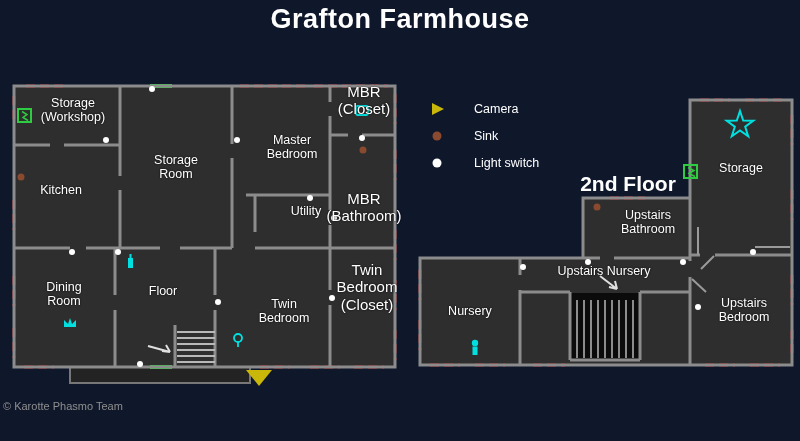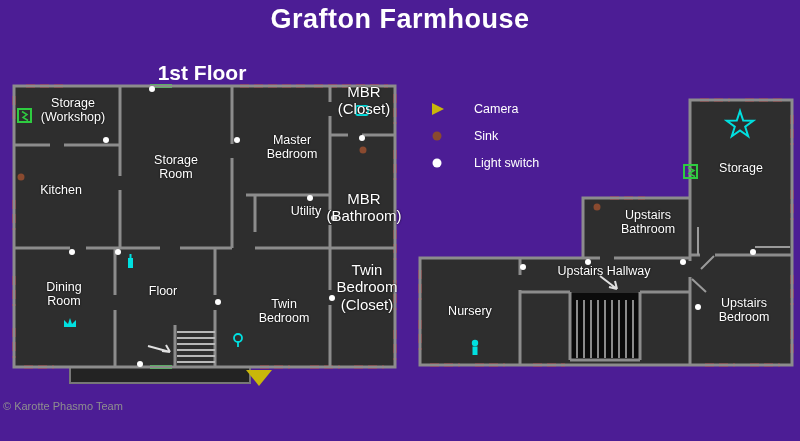--- a/index.html
+++ b/index.html
@@ -1,17 +1,17 @@
 <!DOCTYPE html>
 <html><head>
 <meta charset="utf-8">
 <style>
   html,body{margin:0;padding:0;background:#000;}
   .stage{
-    position:relative;width:800px;height:441px;background:#4c1d95;overflow:hidden;
+    position:relative;width:800px;height:441px;background:#0f172a;overflow:hidden;
     font-family:"Liberation Sans", sans-serif;color:#fff;
   }
   .page-title{
     position:absolute;left:400px;top:19px;transform:translate(-50%,-50%);
     font-size:27px;font-weight:600;letter-spacing:.5px;white-space:nowrap;
   }
   .floor-title{
     position:absolute;transform:translate(-50%,-50%);
     font-size:21px;font-weight:600;white-space:nowrap;
   }
@@ -29,21 +29,21 @@
   .credit{
     position:absolute;left:3px;top:400px;font-size:11px;color:#8f8f8f;
   }
 </style>
 </head>
 <body>
 
 <div class="stage">
 
   <div class="page-title">Grafton Farmhouse</div>
-  <div class="floor-title" style="left:202px;top:73px;">1st Floor</div>
+  <div class="floor-title" style="left:628px;top:184px;">2nd Floor</div>
 
   <svg class="plan" style="left:10px;top:80px;" width="390" height="310" viewBox="0 0 390 310">
 
     <path d="M4 6H385V287H4Z" fill="#2e2e2e"></path>
 
     <rect x="60" y="287" width="180" height="16" fill="#232323" stroke="#777" stroke-width="2"></rect>
 
     <g fill="none" stroke-width="3" stroke-dasharray="9 5" stroke="#cc1a1a">
       <path d="M16 6H58 M230 6H296 M304 6H378
                M4 16V44 M4 120V150 M4 196V226 M4 248V278
@@ -186,21 +186,21 @@
   <div class="room-label" style="left:163px;top:291px;">Floor</div>
   <div class="room-label" style="left:284px;top:311px;">Twin
 Bedroom</div>
   <div class="room-label sm" style="left:367px;top:287px;">Twin
 Bedroom
 (Closet)</div>
 
   <div class="room-label" style="left:741px;top:168px;">Storage</div>
   <div class="room-label" style="left:648px;top:222px;">Upstairs
 Bathroom</div>
-  <div class="room-label" style="left:604px;top:271px;">Upstairs Hallway</div>
+  <div class="room-label" style="left:604px;top:271px;">Upstairs Nursery</div>
   <div class="room-label" style="left:470px;top:311px;">Nursery</div>
   <div class="room-label" style="left:744px;top:310px;">Upstairs
 Bedroom</div>
 
   <div class="legend">
     <div class="legend-row">
       <span class="legend-icon">
         <svg width="16" height="16" viewBox="0 0 16 16">
             <polygon points="2,2 14,8 2,14" fill="#c9b70a"></polygon>
           </svg>

